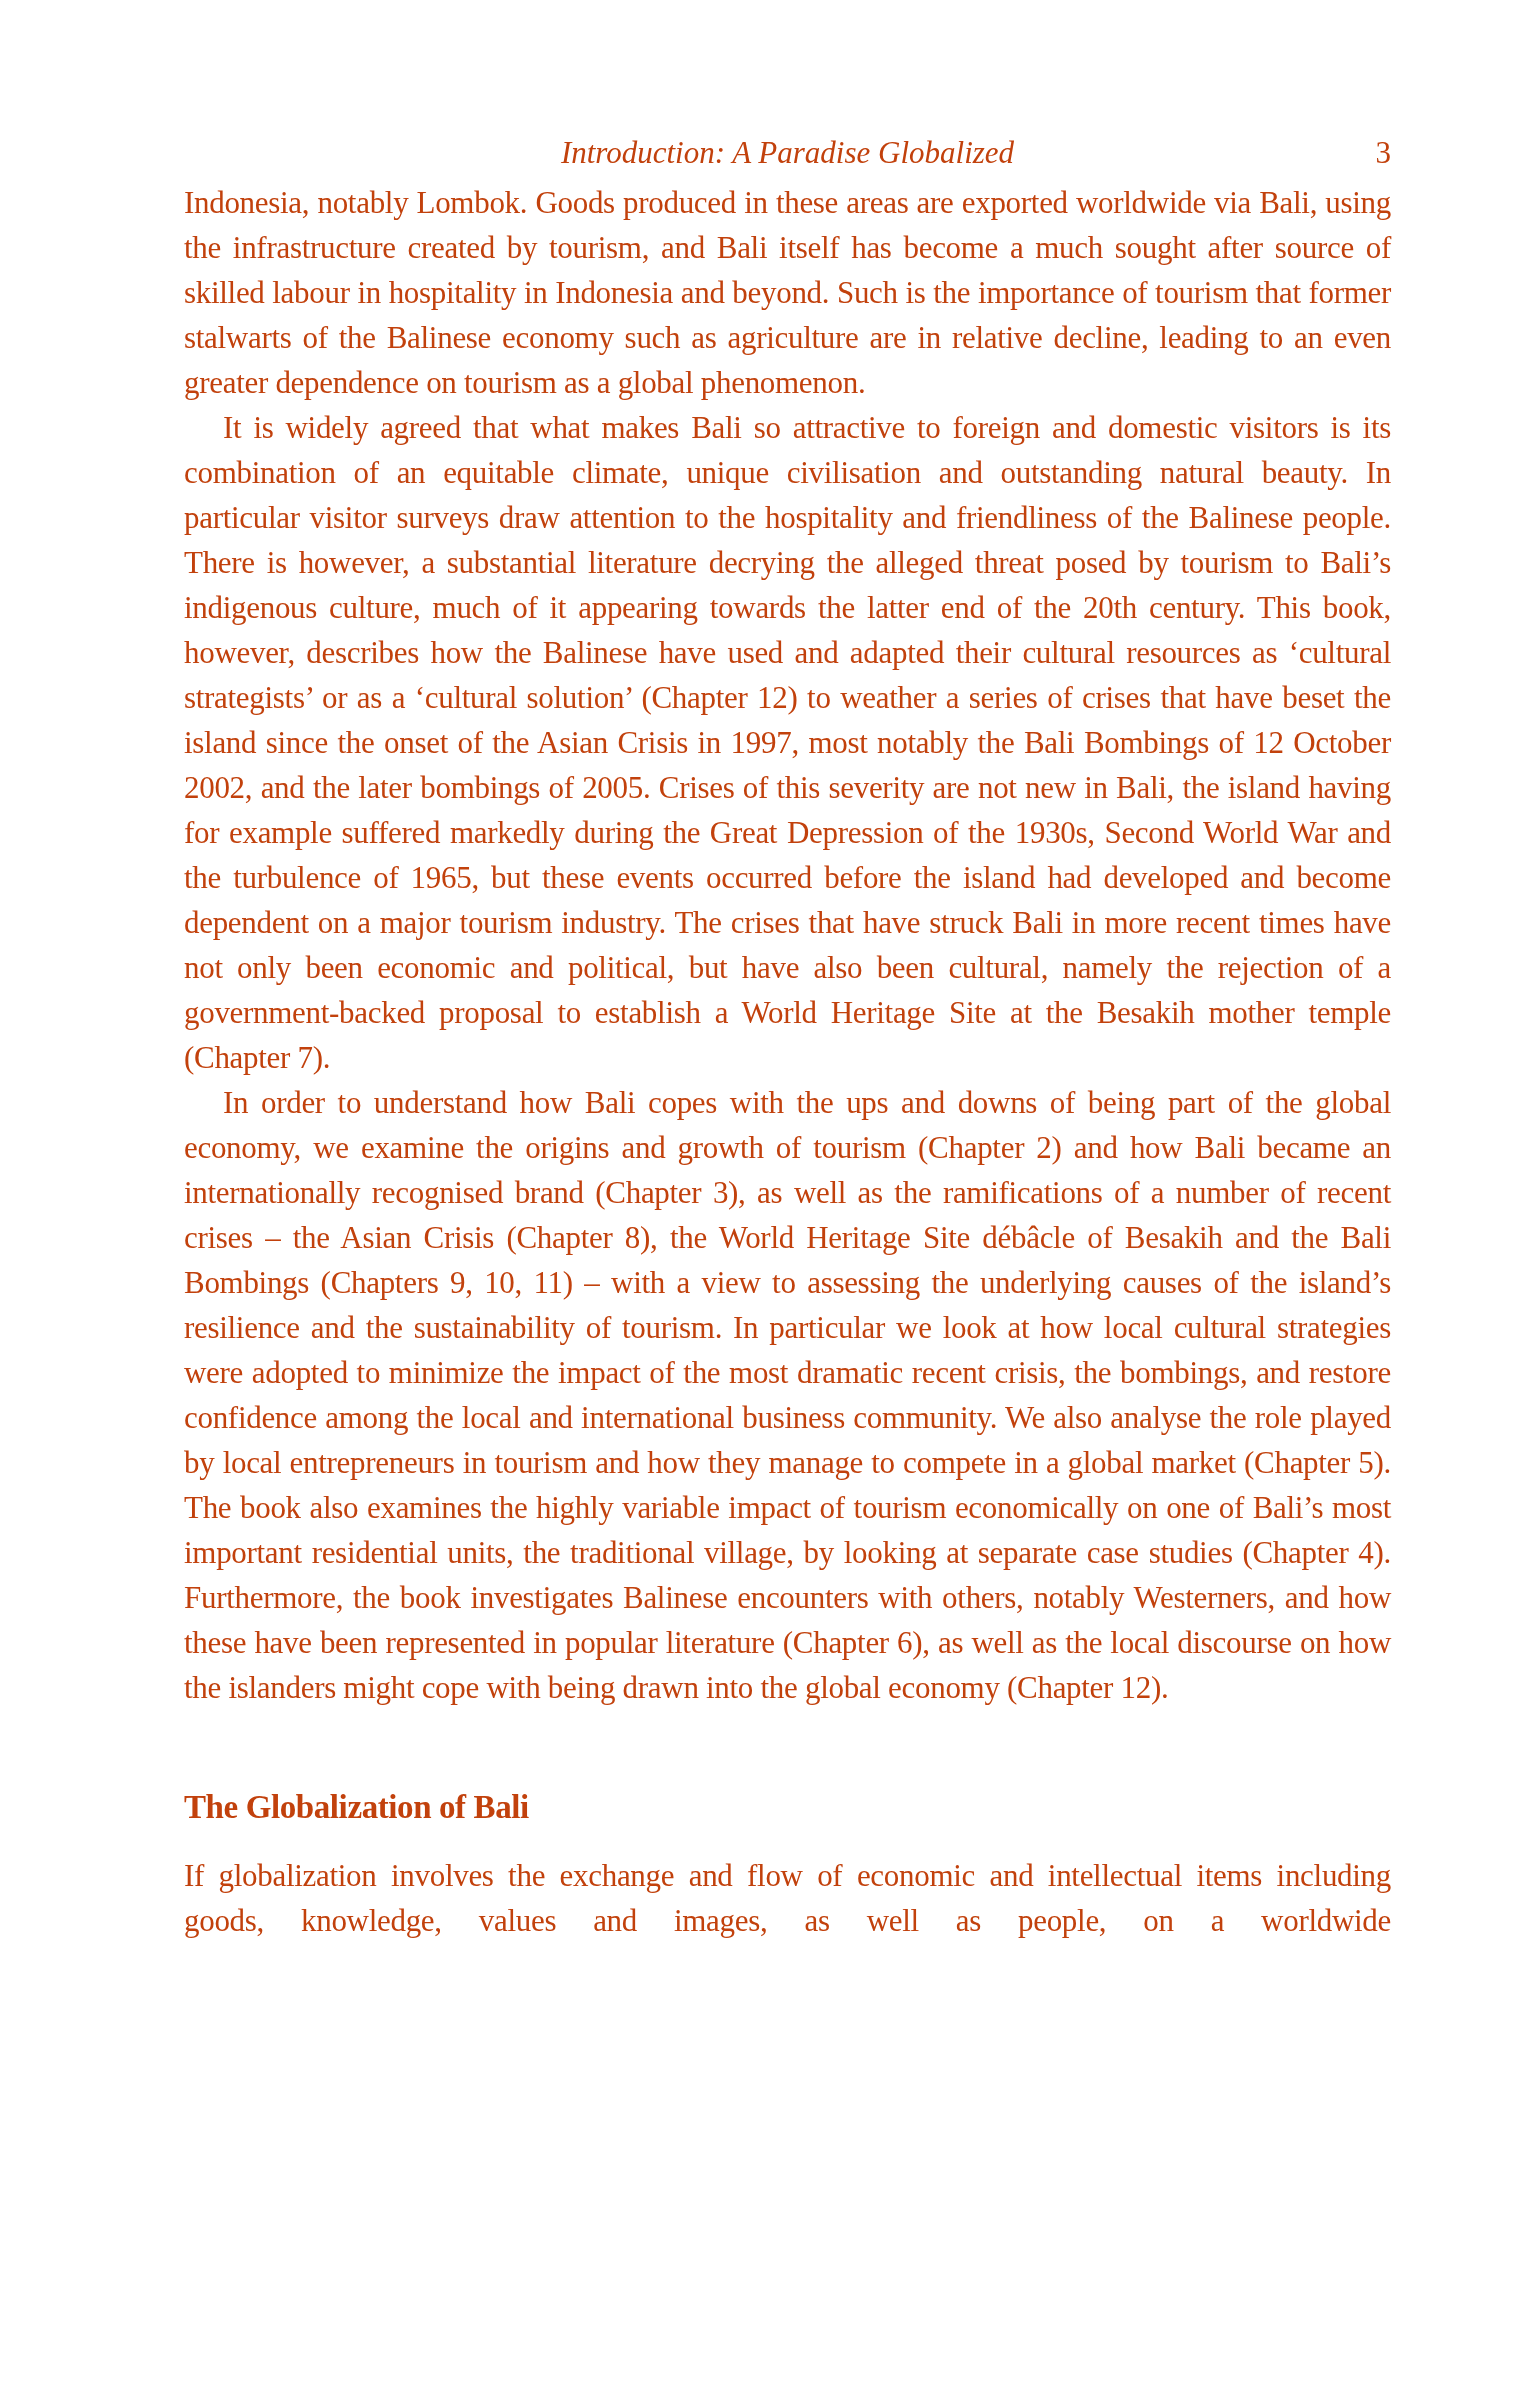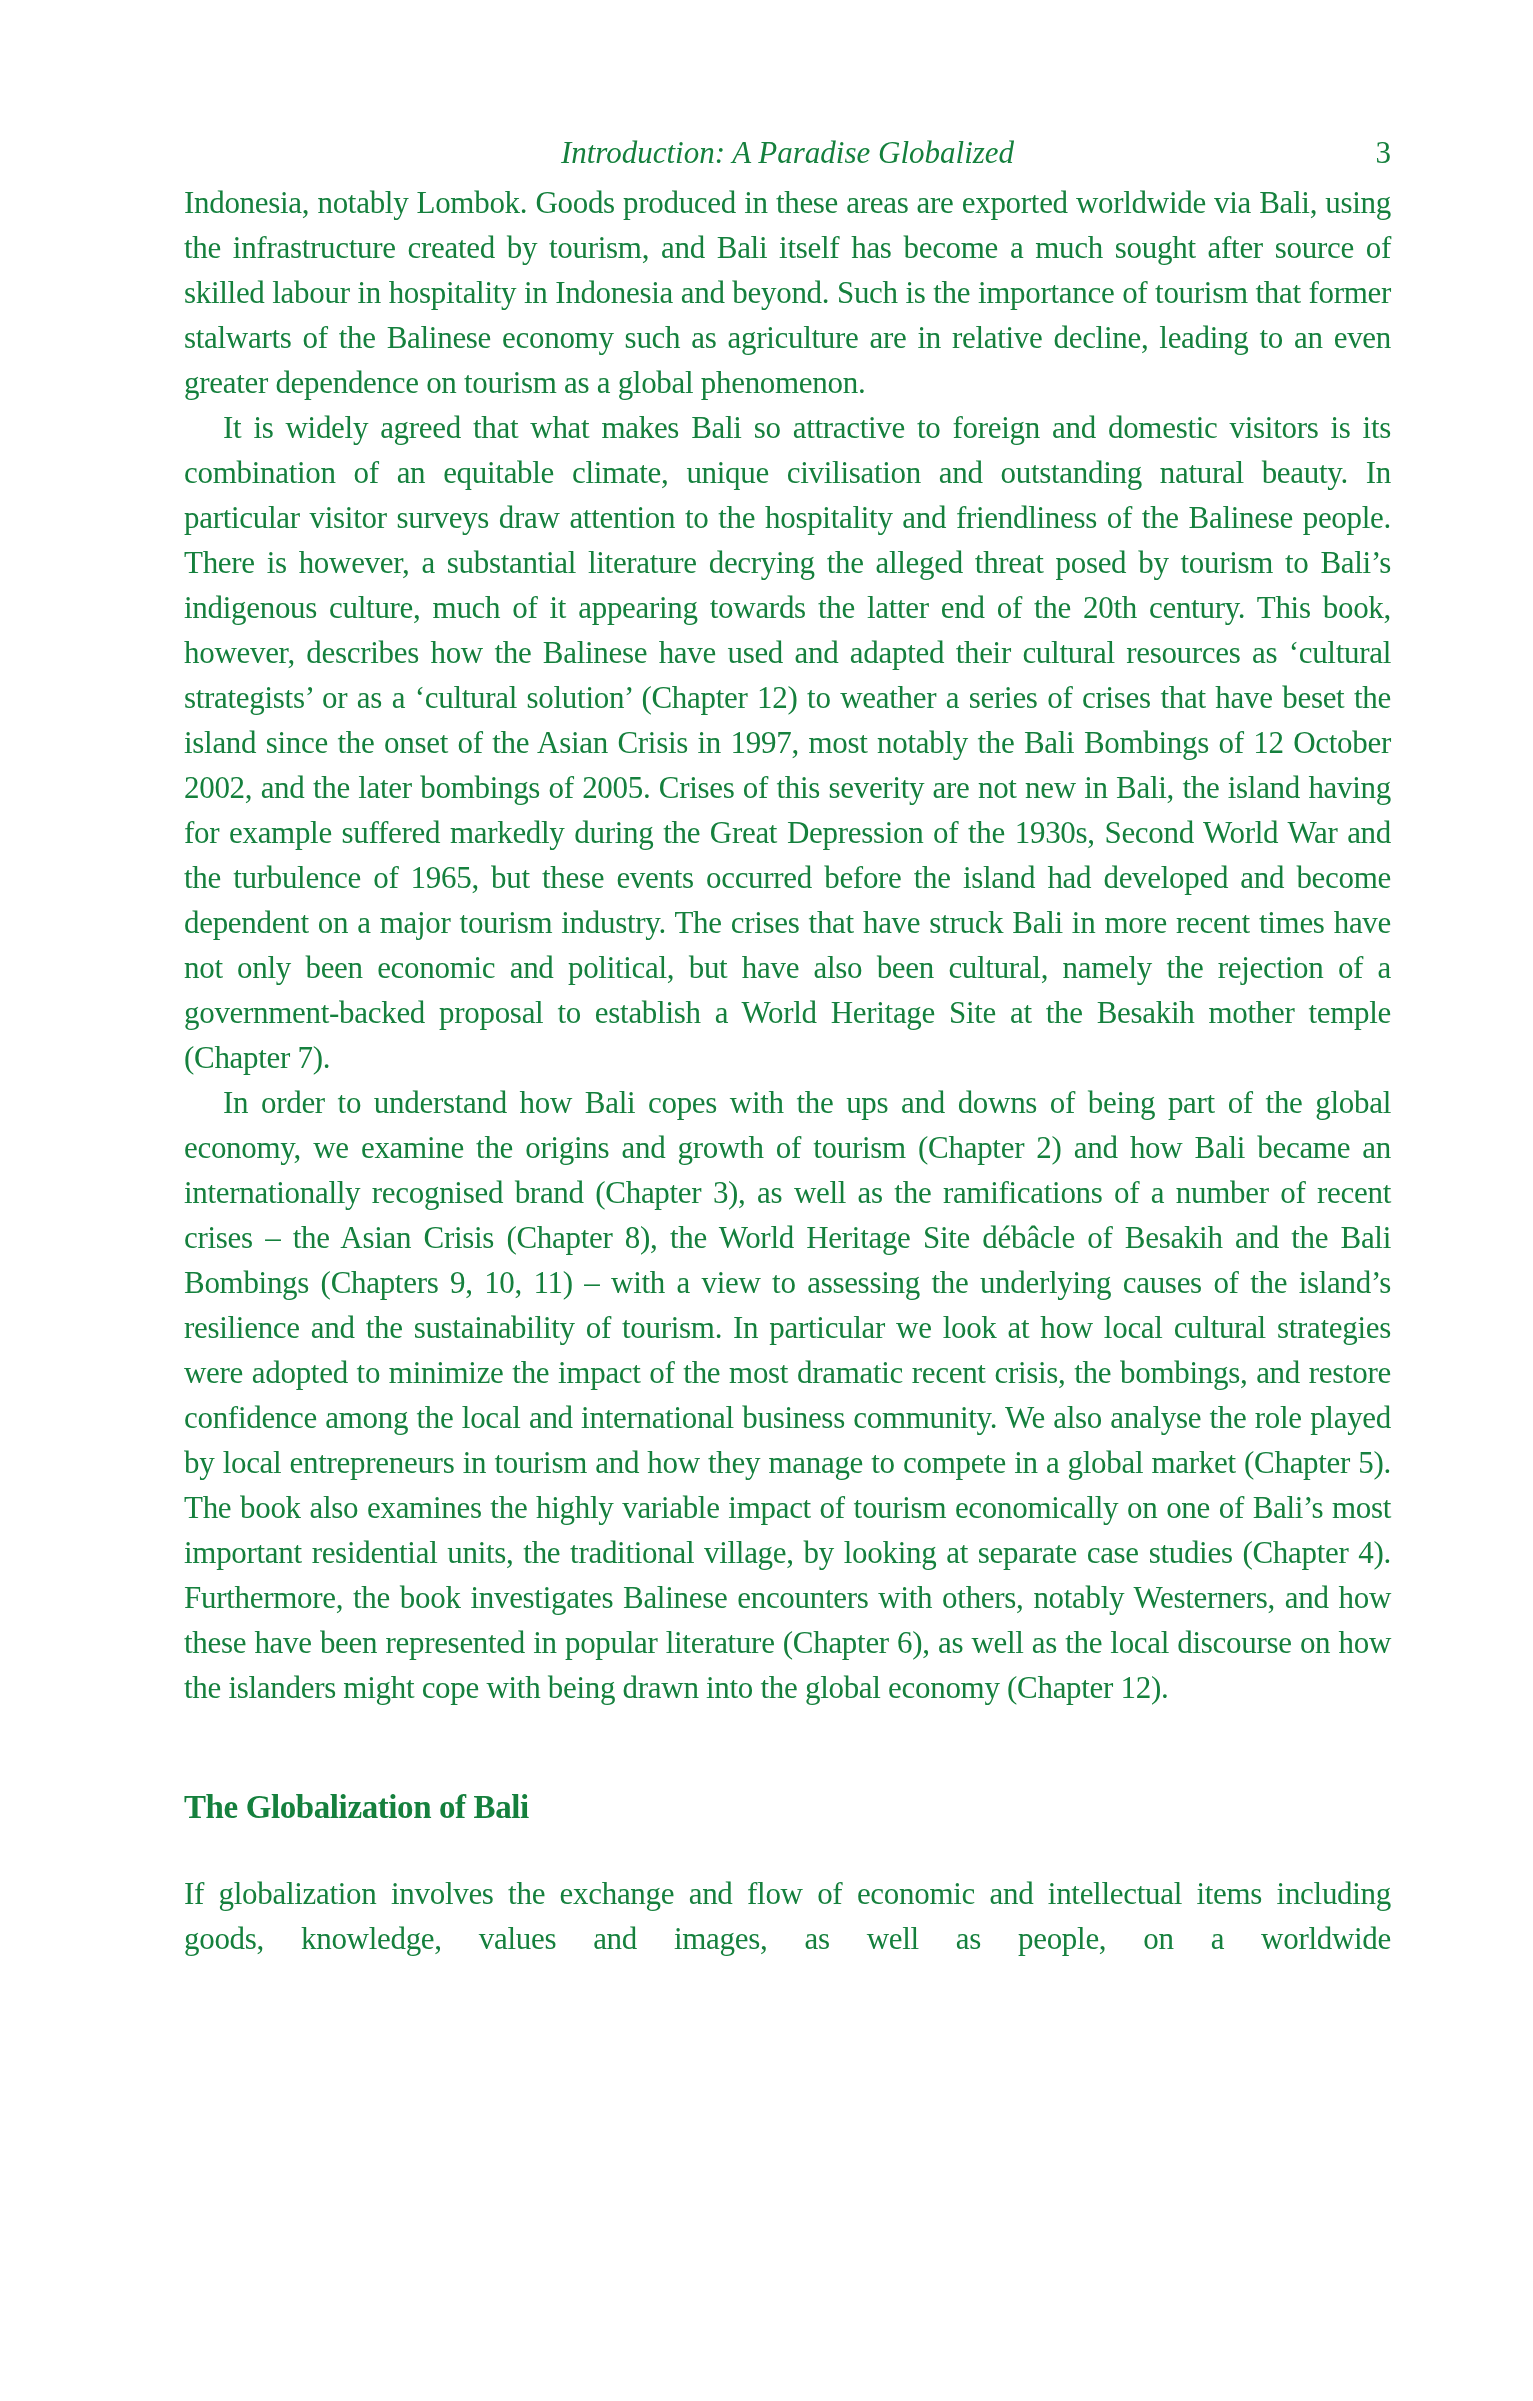--- a/index.html
+++ b/index.html
@@ -1,41 +1,41 @@
 <!DOCTYPE html>
 <html style="font-size:14.4px"><head>
   <meta charset="utf-8">
   <style>
     html, body { margin: 0; padding: 0; background: #ffffff; }
     body { width: 1534px; height: 2401px; position: relative; overflow: hidden; }
     .page {
       position: absolute; left: 184px; top: 126px; width: 1207px;
       font-family: "Liberation Serif", "DejaVu Serif", serif;
-      color: #15803d;
+      color: #c2410c;
     }
     .running-head {
       position: relative; height: 54px;
       font-size: 31px; line-height: 54px;
     }
     .running-title {
       position: absolute; left: 0; right: 0; text-align: center; font-style: italic;
     }
     .page-number { position: absolute; right: 0; top: 0; }
     .body-text p {
       margin: 0; font-size: 31px; line-height: 45px;
       text-align: justify; text-align-last: left;
       letter-spacing: -0.3px; word-spacing: 0px;
       hyphens: none;
     }
     .body-text p.indent { text-indent: 39px; }
     .section-heading {
       font-weight: bold; font-size: 33px; line-height: 45px;
       margin: 75px 0 0 0; letter-spacing: -0.4px;
     }
-    .section-text { margin-top: 41px; }
+    .section-text { margin-top: 23px; }
   </style>
 </head>
 <body>
 
 <div class="page">
   <div class="running-head">
     <span class="running-title">Introduction: A Paradise Globalized</span>
     <span class="page-number">3</span>
   </div>
 

